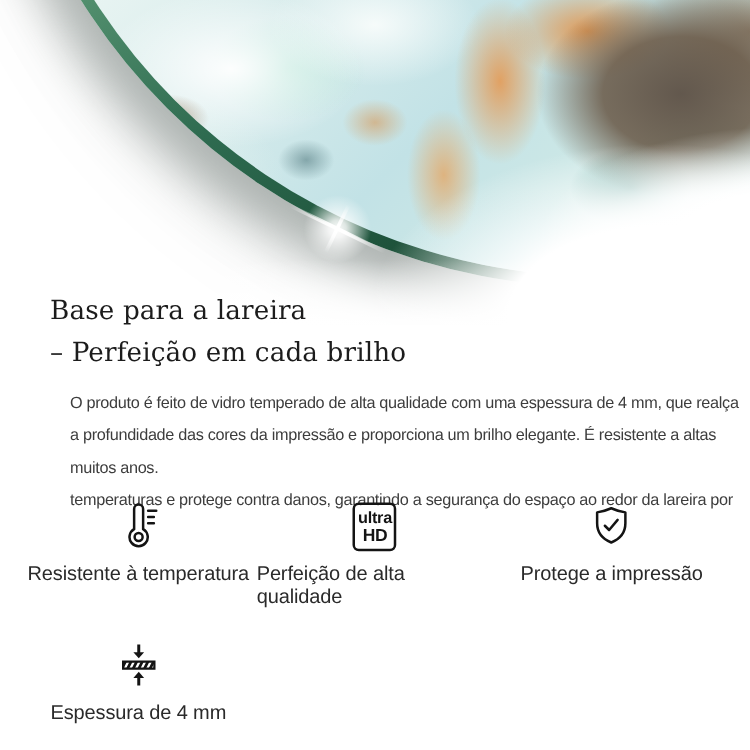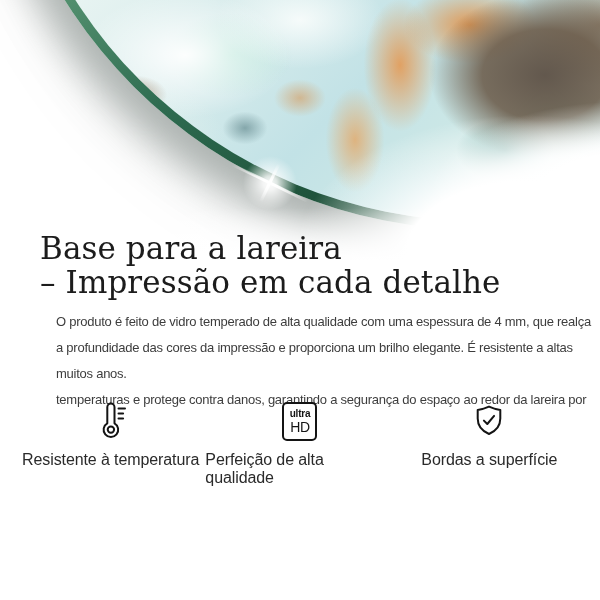--- a/index.html
+++ b/index.html
@@ -46,55 +46,55 @@
       linear-gradient(to bottom, rgba(255,255,255,0) 80%, rgba(255,255,255,0.95) 99%);
   }
   .sparkle{position:absolute;left:238px;top:151px;width:64px;height:64px;pointer-events:none;
     background:radial-gradient(circle at 50% 50%, rgba(255,255,255,0.98) 0px, rgba(255,255,255,0.85) 7px, rgba(255,255,255,0) 27px);}
   .sparkle::before,.sparkle::after{content:"";position:absolute;left:50%;top:50%;background:linear-gradient(90deg,rgba(255,255,255,0),#ffffff 42%,#ffffff 58%,rgba(255,255,255,0));}
   .sparkle::before{width:84px;height:3px;transform:translate(-50%,-50%) rotate(26deg);}
   .sparkle::after{width:42px;height:2.5px;transform:translate(-50%,-50%) rotate(116deg);}
 
   
   .title{position:absolute;left:40px;top:231px;margin:0;font-family:"DejaVu Serif","Liberation Serif",serif;
-    font-weight:400;font-size:31px;line-height:34px;color:#1c1c1c;letter-spacing:0.1px;}
+    font-weight:400;font-size:21px;line-height:34px;color:#1c1c1c;letter-spacing:0.1px;}
   .title span{display:block;}
   .description{position:absolute;left:56px;top:309px;width:552px;color:#3d3d3d;
     font-size:13px;line-height:26px;letter-spacing:-0.25px;}
   .description div{white-space:nowrap;}
 
   
   .features{position:absolute;left:16px;top:398px;width:568px;display:grid;
     grid-template-columns:1fr 1fr 1fr;row-gap:22px;}
   .feature{display:flex;flex-direction:column;align-items:center;}
   .icon-wrap{height:46px;display:flex;align-items:center;justify-content:center;}
   .feature-label{margin-top:7px;font-size:16px;color:#2a2a2a;letter-spacing:-0.1px;}
   .feature svg{display:block;}
 
   .uhd-box{width:31px;height:35px;border:2.6px solid #141414;border-radius:5px;
     display:flex;flex-direction:column;align-items:center;justify-content:center;color:#141414;line-height:1;}
-  .uhd-top{font-size:10px;font-weight:600;letter-spacing:-0.2px;}
-  .uhd-bottom{font-size:14px;font-weight:400;margin-top:1px;letter-spacing:-0.3px;}
+  .uhd-top{font-size:13px;font-weight:600;letter-spacing:-0.2px;}
+  .uhd-bottom{font-size:14px;font-weight:700;margin-top:1px;letter-spacing:-0.3px;}
 
   .stripes-tri{width:30px;height:27px;clip-path:polygon(0% 100%, 83% 0%, 100% 100%);
     background:repeating-linear-gradient(135deg,#141414 0px,#141414 3px,transparent 3px,transparent 6.8px);}
 </style>
 </head>
 <body>
 
 <div class="hero">
   <div class="glass-edge"></div>
   <div class="art"></div>
   <div class="fade-overlay"></div>
   <div class="sparkle"></div>
 </div>
 
 <h1 class="title">
   <span>Base para a lareira</span>
-  <span>– Impressão em cada detalhe</span>
+  <span>– Perfeição em cada brilho</span>
 </h1>
 
 <div class="description">
   <div>O produto é feito de vidro temperado de alta qualidade com uma espessura de 4 mm, que realça</div>
   <div>a profundidade das cores da impressão e proporciona um brilho elegante. É resistente a altas</div>
   <div>muitos anos.</div>
   <div>temperaturas e protege contra danos, garantindo a segurança do espaço ao redor da lareira por</div>
 </div>
 
 <div class="features">
@@ -120,19 +120,39 @@
     <div class="feature-label">Perfeição de alta qualidade</div>
   </div>
 
   <div class="feature">
     <div class="icon-wrap">
       <svg width="40" height="40" viewBox="0 0 40 40" fill="none" stroke="#141414" stroke-width="2">
         <path d="M20 5.6 C23.5 7.2 27.5 8.3 31.3 8.9 V17.6 C31.3 25.4 26.6 30.3 20 33 C13.4 30.3 8.7 25.4 8.7 17.6 V8.9 C12.5 8.3 16.5 7.2 20 5.6 Z" stroke-linejoin="round"></path>
         <path d="M14.9 19.6 L18.3 23 L25.1 14.9" stroke-linecap="round" stroke-linejoin="round"></path>
       </svg>
     </div>
-    <div class="feature-label">Bordas a superfície</div>
+    <div class="feature-label">Protege a impressão</div>
   </div>
 
 
 
+  <div class="feature">
+    <div class="icon-wrap">
+      <svg width="40" height="40" viewBox="0 0 40 40">
+        <defs>
+            <clipPath id="barc">
+              <rect x="7.5" y="17.3" width="25" height="5.6"></rect>
+            </clipPath>
+          </defs>
+        <path d="M20 3.6 V10.8" stroke="#141414" stroke-width="2.4"></path>
+        <path d="M15.7 9.7 L20 14.6 L24.3 9.7 Z" fill="#141414"></path>
+        <g clip-path="url(#barc)" stroke="#141414" stroke-width="2.2">
+          <path d="M5 26 L11 14 M9.5 26 L15.5 14 M14 26 L20 14 M18.5 26 L24.5 14 M23 26 L29 14 M27.5 26 L33.5 14 M32 26 L38 14"></path>
+        </g>
+        <rect x="7.5" y="17.3" width="25" height="5.6" fill="none" stroke="#141414" stroke-width="1.8"></rect>
+        <path d="M20 36.4 V29.2" stroke="#141414" stroke-width="2.4"></path>
+        <path d="M15.7 30.3 L20 25.4 L24.3 30.3 Z" fill="#141414"></path>
+      </svg>
+    </div>
+    <div class="feature-label">Espessura de 4 mm</div>
+  </div>
 
 </div>
 
 </body></html>

